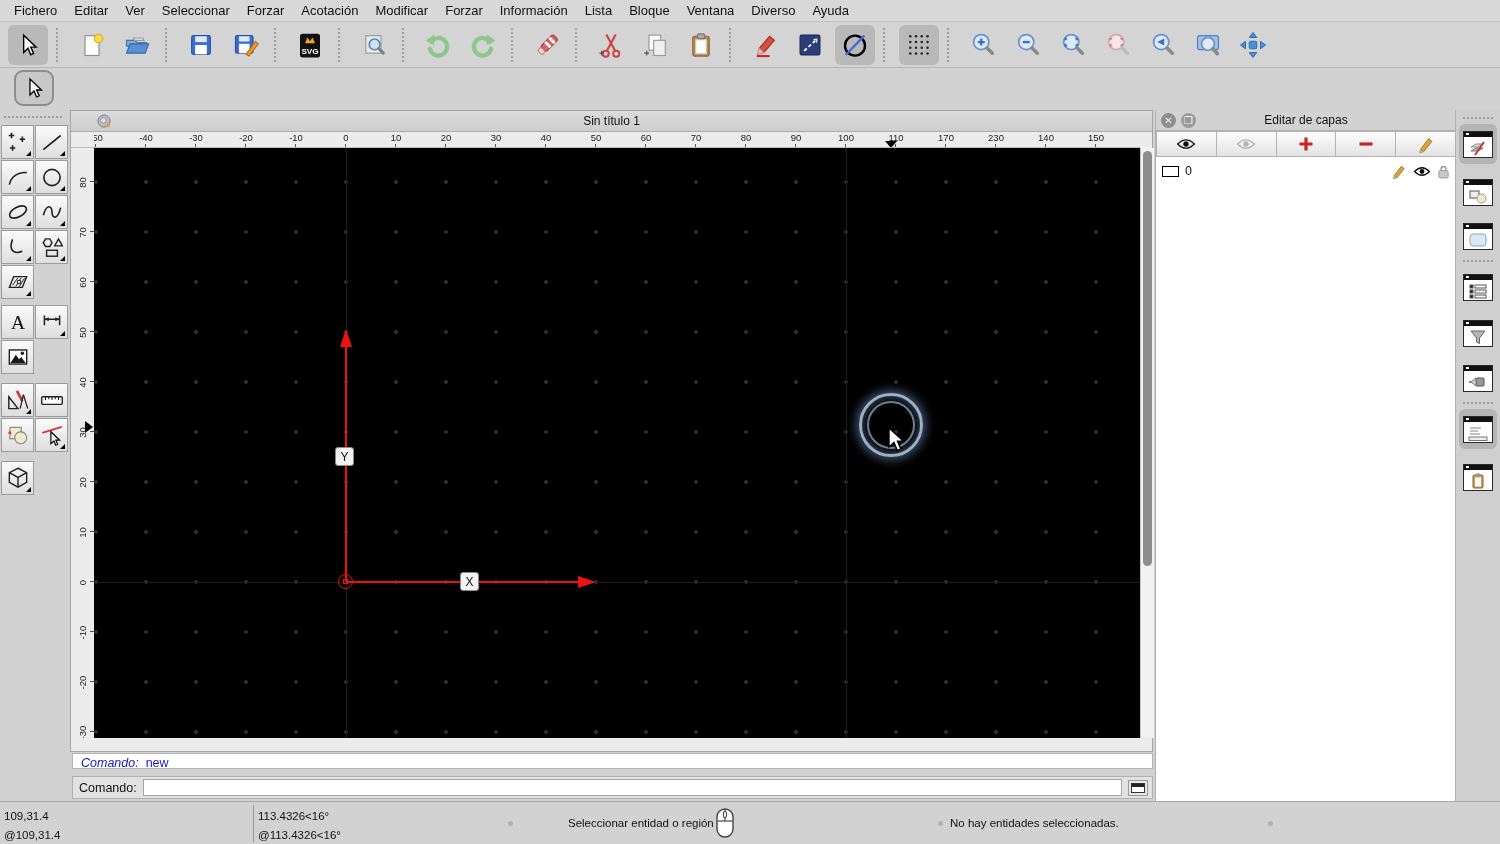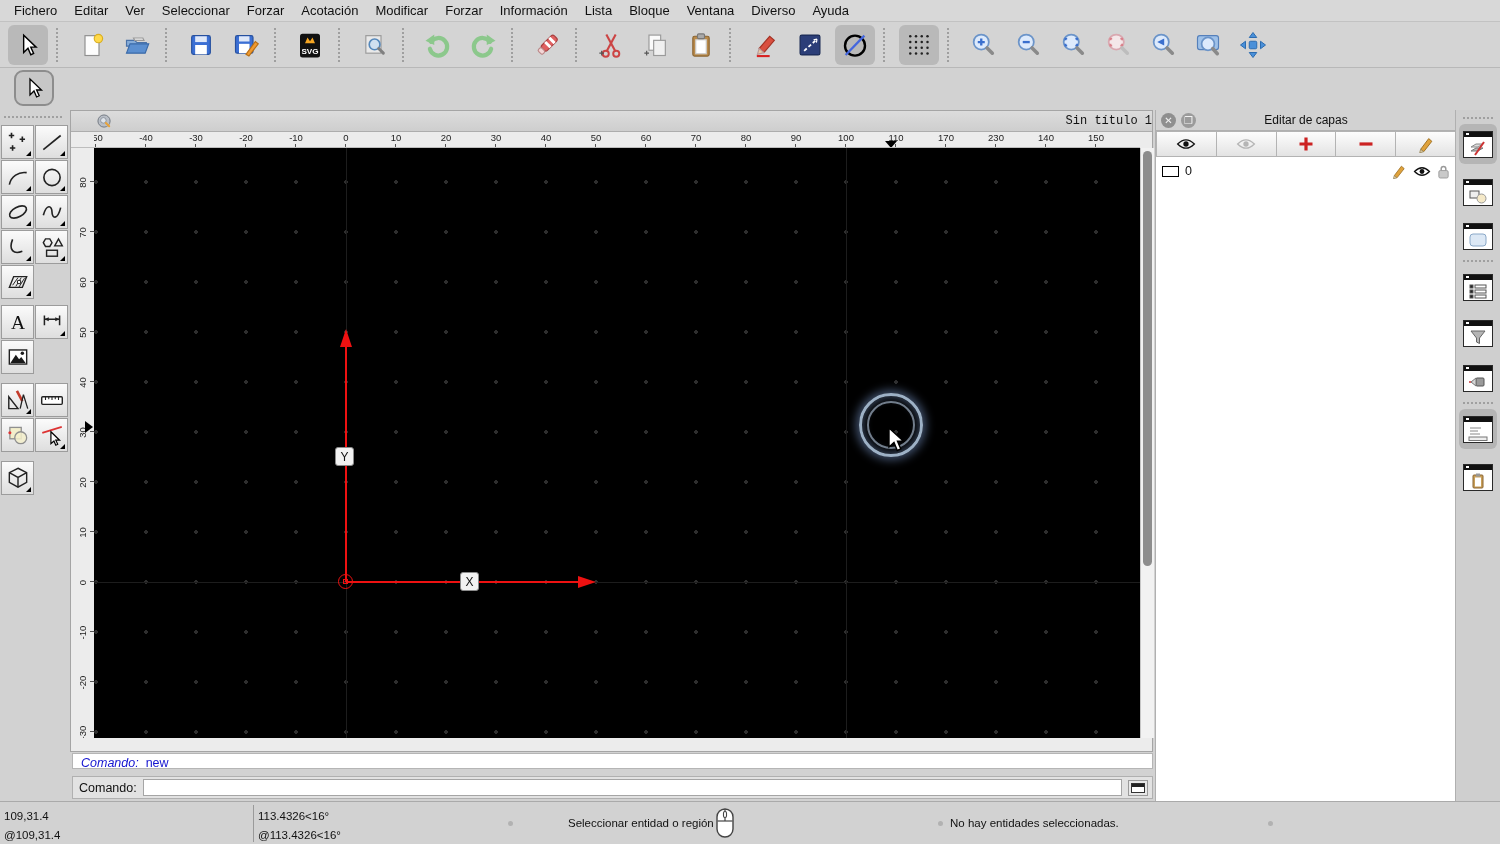--- a/index.html
+++ b/index.html
@@ -23,21 +23,21 @@
   #palette-arrow { position:absolute; left:14px; top:2px; width:40px; height:36px; background:#c7c7c7; border:2px solid #8d8d8d; border-radius:9px; display:flex; align-items:center; justify-content:center; }
   .pal-handle { position:absolute; left:4px; top:48px; width:58px; border-top:2px dotted #a0a0a0; }
   .pb { position:absolute; width:33px; height:34px; background:linear-gradient(#fbfbfb,#dedede); border:1px solid #9c9c9c; display:flex; align-items:center; justify-content:center; }
   .pb .sub { position:absolute; right:2px; bottom:2px; width:0; height:0; border-bottom:5px solid #000; border-left:5px solid transparent; }
   .pb svg { display:block; }
 
   
   #docwin { position:absolute; left:70px; top:110px; width:1083px; height:642px; background:#ececec; border:1px solid #a5a5a5; }
   .titlebar { position:absolute; left:0; top:0; width:100%; height:21px; background:linear-gradient(#dcdcdc,#cecece); border-bottom:1px solid #adadad; display:flex; align-items:center; }
   .titlebar .wicon { position:absolute; left:26px; top:3px; }
-  .titlebar .wtitle { width:100%; text-align:right; font-size:12px; color:#111;font-family:Liberation Mono, monospace; }
+  .titlebar .wtitle { width:100%; text-align:center; font-size:12px; color:#111; }
   .corner { position:absolute; left:0; top:21px; width:23px; height:16px; background:#ececec; border-bottom:1px solid #bdbdbd; }
   .topruler { position:absolute; left:23px; top:21px; width:1046px; height:16px; background:#ececec; border-bottom:1px solid #bdbdbd; overflow:hidden; }
   .topruler .row { position:absolute; left:-23px; top:0; display:flex; }
   .rlabel { width:50px; height:16px; font-size:9.5px; color:#222; text-align:center; position:relative; }
   .rlabel::after { content:""; position:absolute; left:24px; bottom:0; width:1px; height:4px; background:#555; }
   .marker-top { position:absolute; left:791px; top:9px; width:0; height:0; border-left:6px solid transparent; border-right:6px solid transparent; border-top:7px solid #000; }
   .leftruler { position:absolute; left:0; top:37px; width:23px; height:590px; background:#ececec; overflow:hidden; }
   .leftruler .col { position:absolute; left:0; top:-41px; display:flex; flex-direction:column; }
   .rvlabel { width:23px; height:50px; position:relative; }
   .rvlabel span { position:absolute; left:-14px; top:20px; width:50px; text-align:center; font-size:9.5px; color:#222; transform:rotate(-90deg); display:block; }

